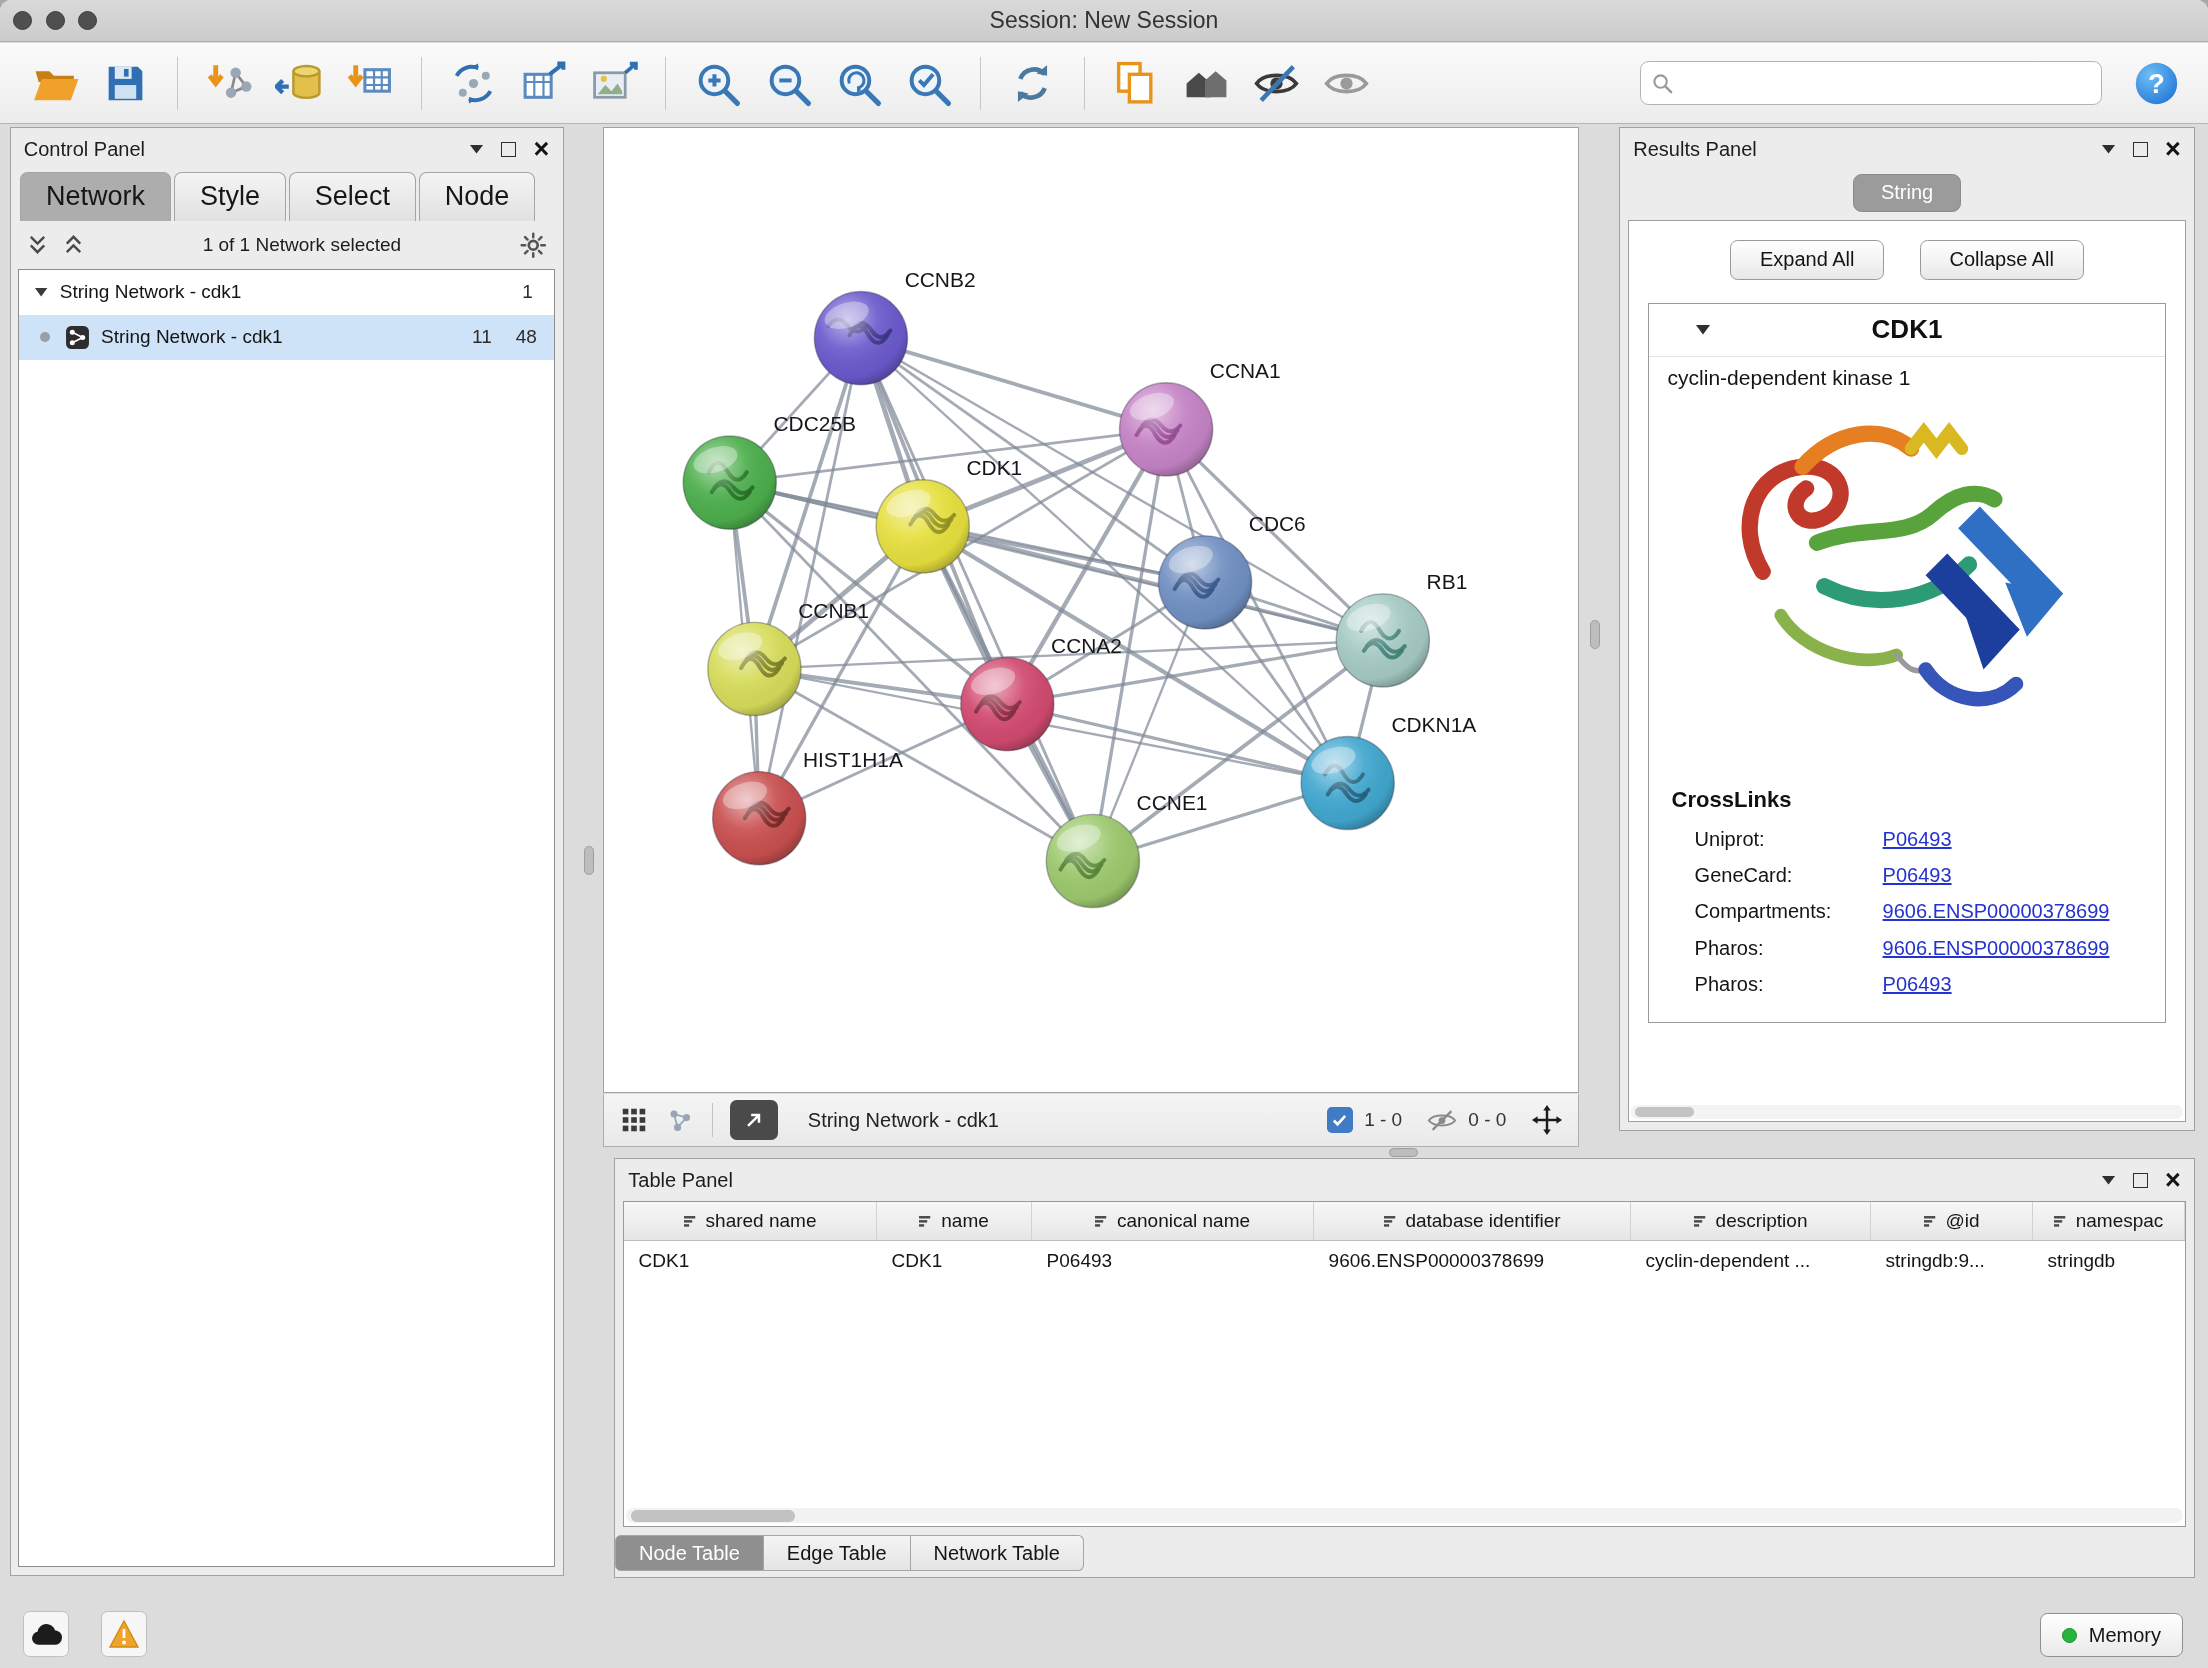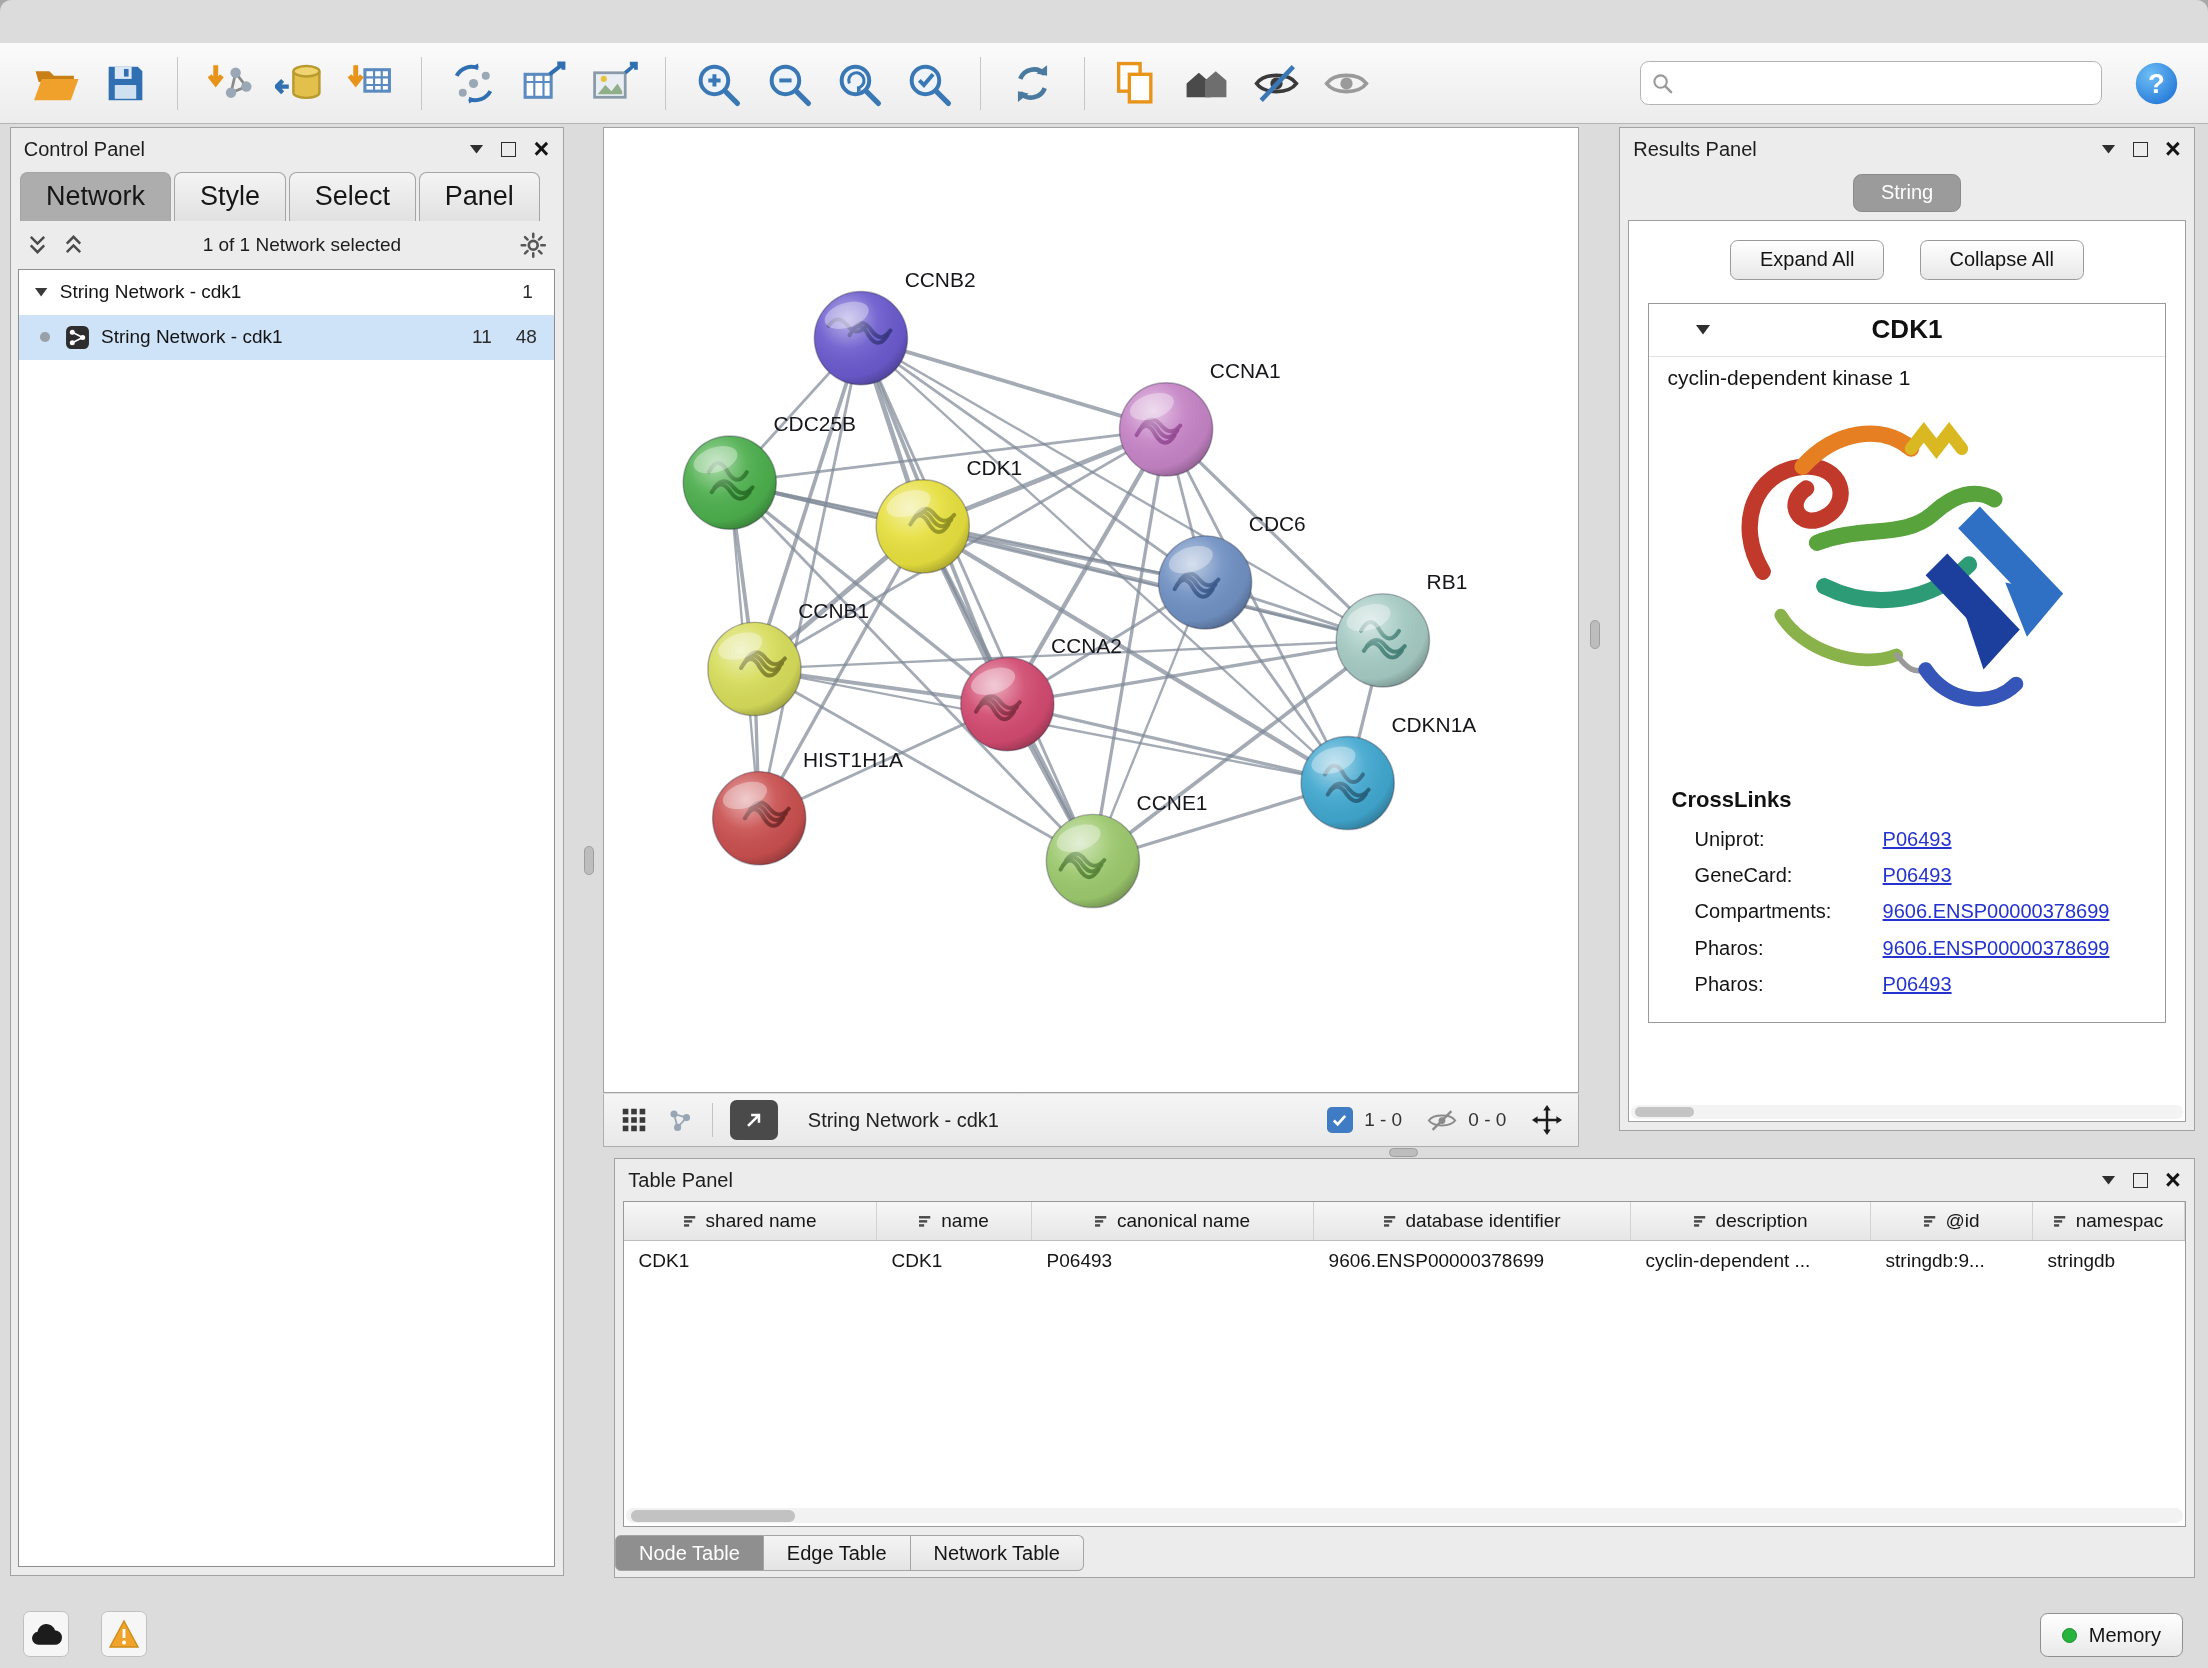--- a/index.html
+++ b/index.html
@@ -93,20 +93,26 @@
   #memory-btn{position:absolute;right:25px;top:1613px;height:44px;border:1px solid #8f8f8f;border-radius:7.6px;background:linear-gradient(#ffffff,#e9e9e9);display:flex;align-items:center;gap:11.4px;padding:0 21px;font-size:20px;color:#141414;cursor:pointer}
   .green-dot{width:15px;height:15px;border-radius:50%;background:#27b43e;border:1px solid #1b8c2d}
 
   .splitter{position:absolute;background:#bdbdbd;border:1px solid #9e9e9e;border-radius:4.8px}
 </style>
 </head>
 <body>
 
 <div id="window">
 
+  <div id="titlebar">
+    <span class="tl"></span>
+    <span class="tl"></span>
+    <span class="tl"></span>
+    <div id="win-title">Session: New Session</div>
+  </div>
 
   <div id="toolbar">
     <button class="tbtn">
       <svg viewBox="0 0 32 32">
           <path d="M3 8 h9 l3 3 h13 v4 H5 z" fill="#c77f16"></path>
           <path d="M2 27 L7 13 h24 L26 27 z" fill="#f0a12b"></path>
         </svg>
     </button>
     <button class="tbtn">
       <svg viewBox="0 0 32 32">
@@ -261,21 +267,21 @@
             <path d="M1 2 h14 L8 11 z" fill="#2e2e2e"></path>
           </svg>
         <span class="float-box"></span>
         <span class="close-x">×</span>
       </span>
     </div>
     <div class="cp-tabs">
       <div class="cp-tab active">Network</div>
       <div class="cp-tab">Style</div>
       <div class="cp-tab">Select</div>
-      <div class="cp-tab">Panel</div>
+      <div class="cp-tab">Node</div>
     </div>
     <div class="cp-subbar">
       <svg width="23" height="23" viewBox="0 0 24 24">
           <path d="M5 4 l7 7 7 -7 M5 13 l7 7 7 -7" stroke="#4a4a4a" stroke-width="2.6" fill="none"></path>
         </svg>
       <svg width="23" height="23" viewBox="0 0 24 24">
           <path d="M5 11 l7 -7 7 7 M5 20 l7 -7 7 7" stroke="#4a4a4a" stroke-width="2.6" fill="none"></path>
         </svg>
       <span class="cp-status">1 of 1 Network selected</span>
       <svg width="28.5" height="28.5" viewBox="0 0 32 32">

